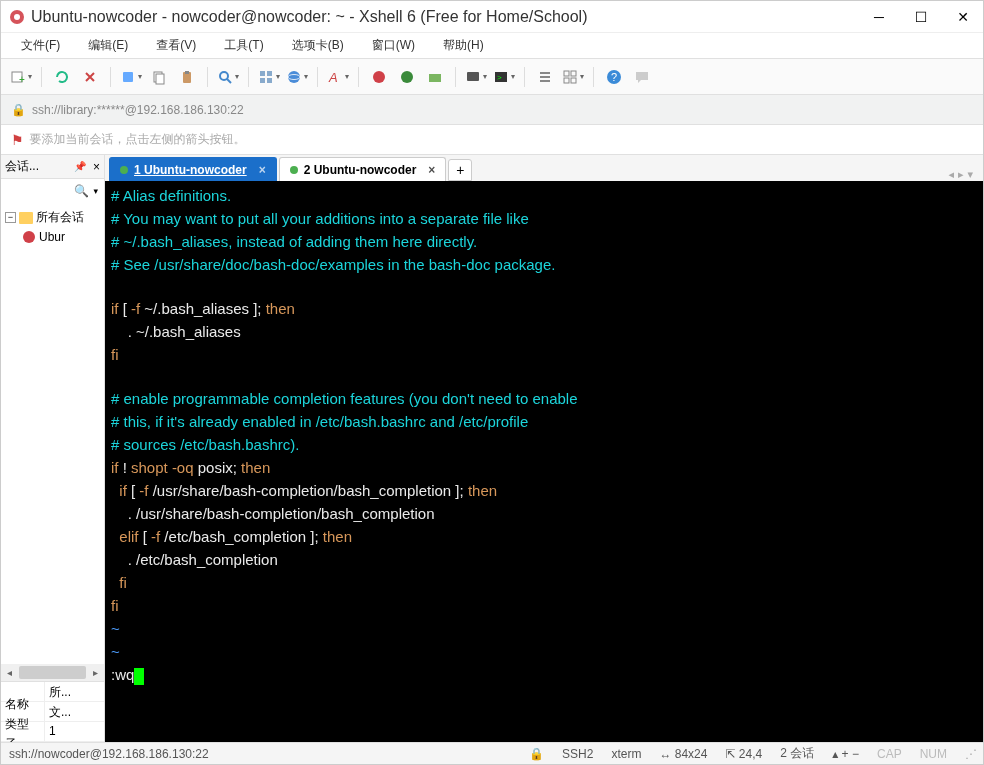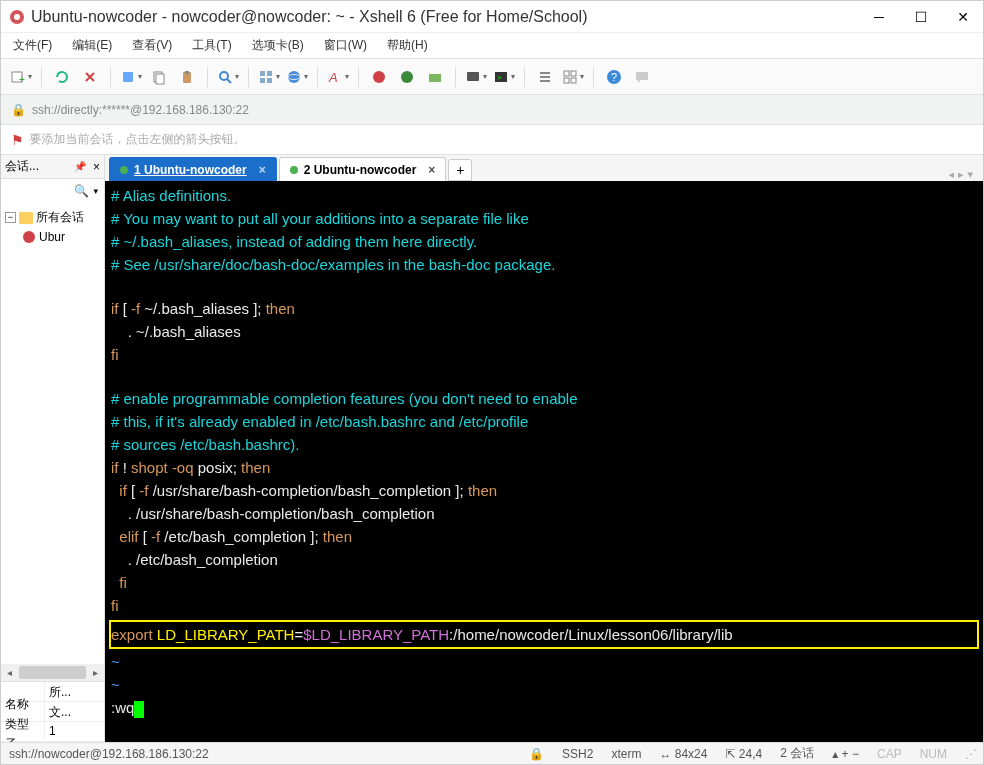--- a/index.html
+++ b/index.html
@@ -7,21 +7,21 @@
 
   
   .titlebar { height: 32px; display: flex; align-items: center; padding: 0 8px; background: #fff; border-bottom: 1px solid #eee; }
   .titlebar .app-icon { width: 16px; height: 16px; margin-right: 6px; }
   .titlebar .title-text { font-size: 16px; color: #333; flex: 1; }
   .titlebar .win-btns { display: flex; gap: 18px; }
   .titlebar .win-btn { width: 24px; height: 24px; display: flex; align-items: center; justify-content: center; font-size: 14px; cursor: pointer; }
 
   
   .menubar { height: 26px; display: flex; align-items: center; padding: 0 8px; gap: 12px; border-bottom: 1px solid #e0e0e0; }
-  .menu-item { font-size: 12px; color: #333; cursor: pointer; padding: 2px 4px; }
+  .menu-item { font-size: 12px; color: #333; cursor: pointer; padding: 2px 4px; margin-left: 8px; }
 
   
   .toolbar { height: 36px; display: flex; align-items: center; padding: 0 8px; gap: 4px; border-bottom: 1px solid #e0e0e0; background: #fafafa; }
   .tool-btn { width: 24px; height: 24px; display: flex; align-items: center; justify-content: center; position: relative; cursor: pointer; border-radius: 2px; }
   .tool-btn .dd { font-size: 8px; color: #666; margin-left: 2px; }
   .sep { width: 1px; height: 20px; background: #ddd; margin: 0 4px; }
 
   
   .addressbar { height: 30px; display: flex; align-items: center; padding: 0 10px; background: #f1f2f2; border-bottom: 1px solid #e0e0e0; font-size: 12px; color: #888; }
   .addressbar .lock { margin-right: 6px; color: #e0a030; }
@@ -236,21 +236,21 @@
     </div>
   <div class="tool-btn">
       <svg width="16" height="16">
         <path d="M2 3h12v8H7l-3 3v-3H2z" fill="#ccc"></path>
       </svg>
     </div>
 </div>
 
 <div class="addressbar">
   <span class="lock">🔒</span>
-  <span>ssh://directly:******@192.168.186.130:22</span>
+  <span>ssh://library:******@192.168.186.130:22</span>
 </div>
 
 <div class="hintbar">
   <span class="flag">⚑</span>
   <span>要添加当前会话，点击左侧的箭头按钮。</span>
 </div>
 
 <div class="main">
 
   <div class="sidebar">
@@ -331,21 +331,21 @@
 <span class="c-cyan"># enable programmable completion features (you don't need to enable</span>
 <span class="c-cyan"># this, if it's already enabled in /etc/bash.bashrc and /etc/profile</span>
 <span class="c-cyan"># sources /etc/bash.bashrc).</span>
 <span class="c-orange">if</span><span class="c-white"> ! </span><span class="c-orange">shopt -oq</span><span class="c-white"> posix; </span><span class="c-orange">then</span>
 <span class="c-orange">  if</span><span class="c-white"> [ </span><span class="c-orange">-f</span><span class="c-white"> /usr/share/bash-completion/bash_completion ]; </span><span class="c-orange">then</span>
 <span class="c-white">    . /usr/share/bash-completion/bash_completion</span>
 <span class="c-orange">  elif</span><span class="c-white"> [ </span><span class="c-orange">-f</span><span class="c-white"> /etc/bash_completion ]; </span><span class="c-orange">then</span>
 <span class="c-white">    . /etc/bash_completion</span>
 <span class="c-orange">  fi</span>
 <span class="c-orange">fi</span>
-<span class="highlight-box"><span class="c-orange">export</span><span class="c-yellow"> LD_LIBRARY_PATH</span><span class="c-white">=</span><span class="c-purple">$LD_LIBRARY_PATH</span><span class="c-white">:/home/nowcoder/Linux/lesson06/library/lib</span></span><span class="c-blue">~</span>
+<span class="c-blue">~</span>
 <span class="c-blue">~</span>
 <span class="c-white">:wq</span><span class="cursor-block"></span></div>
   </div>
 </div>
 
 <div class="statusbar">
   <span>ssh://nowcoder@192.168.186.130:22</span>
   <span class="spacer"></span>
   <span style="color:#d8a030">🔒</span>
   <span>SSH2</span>

